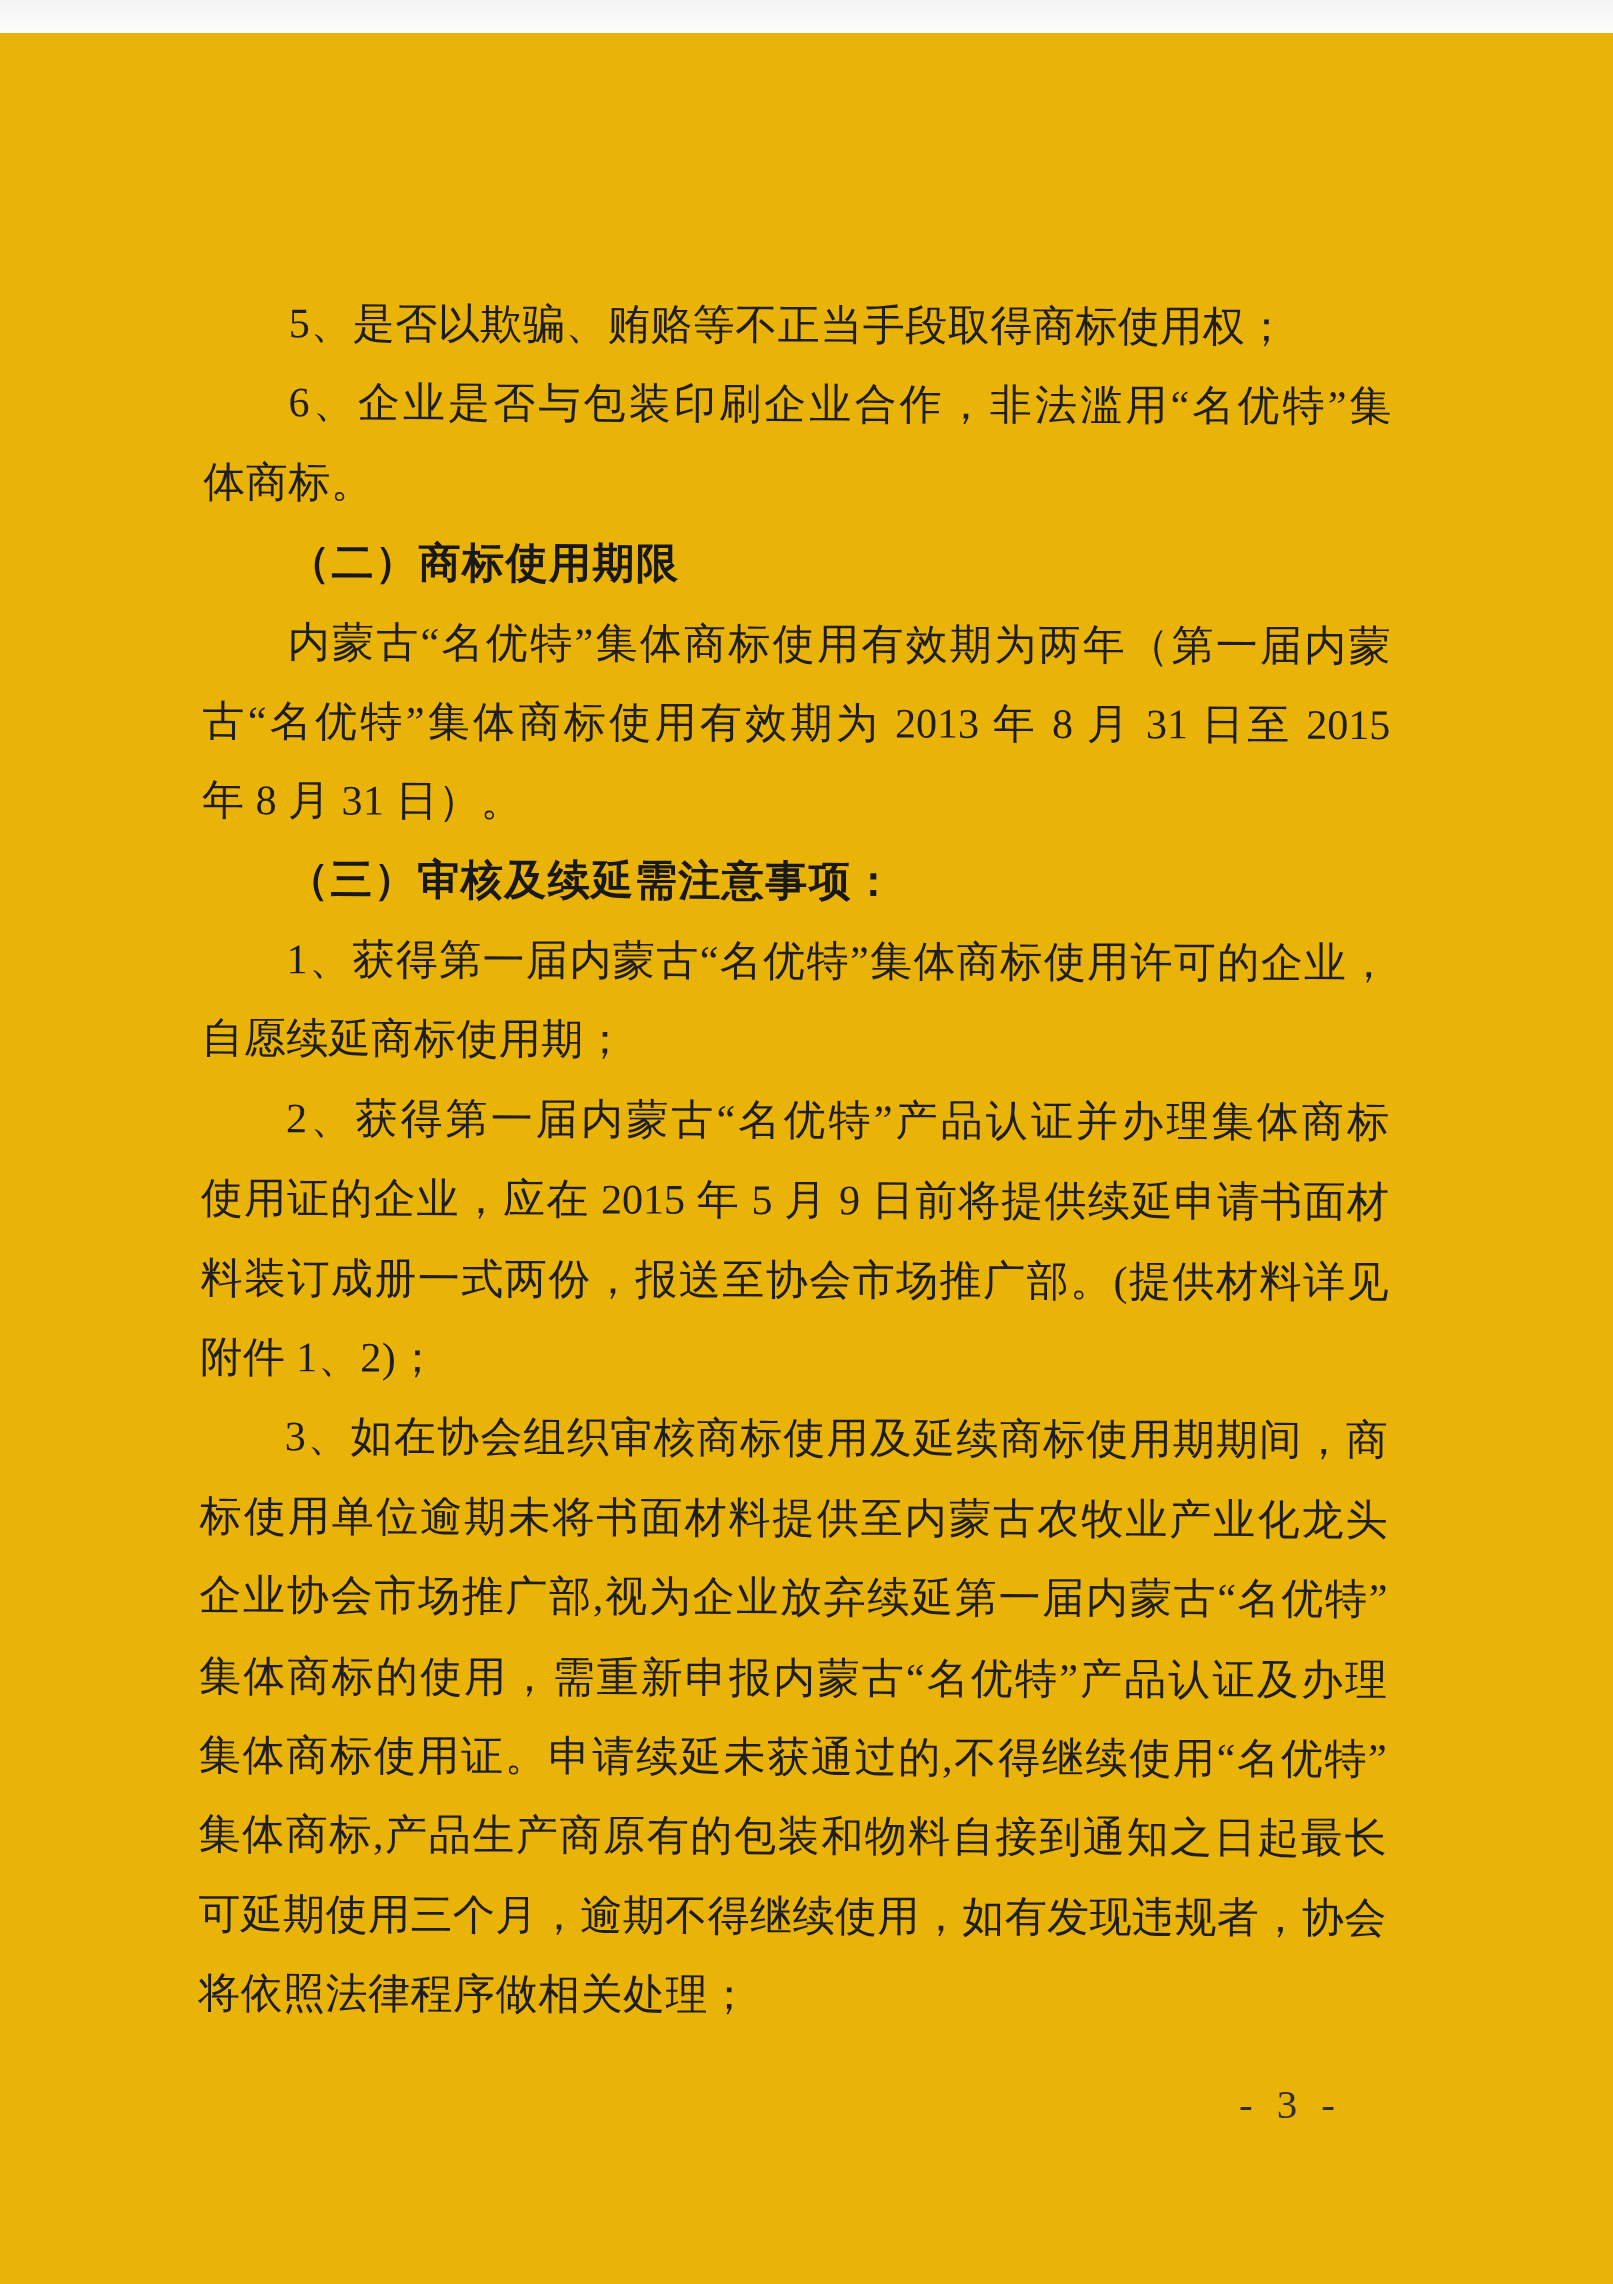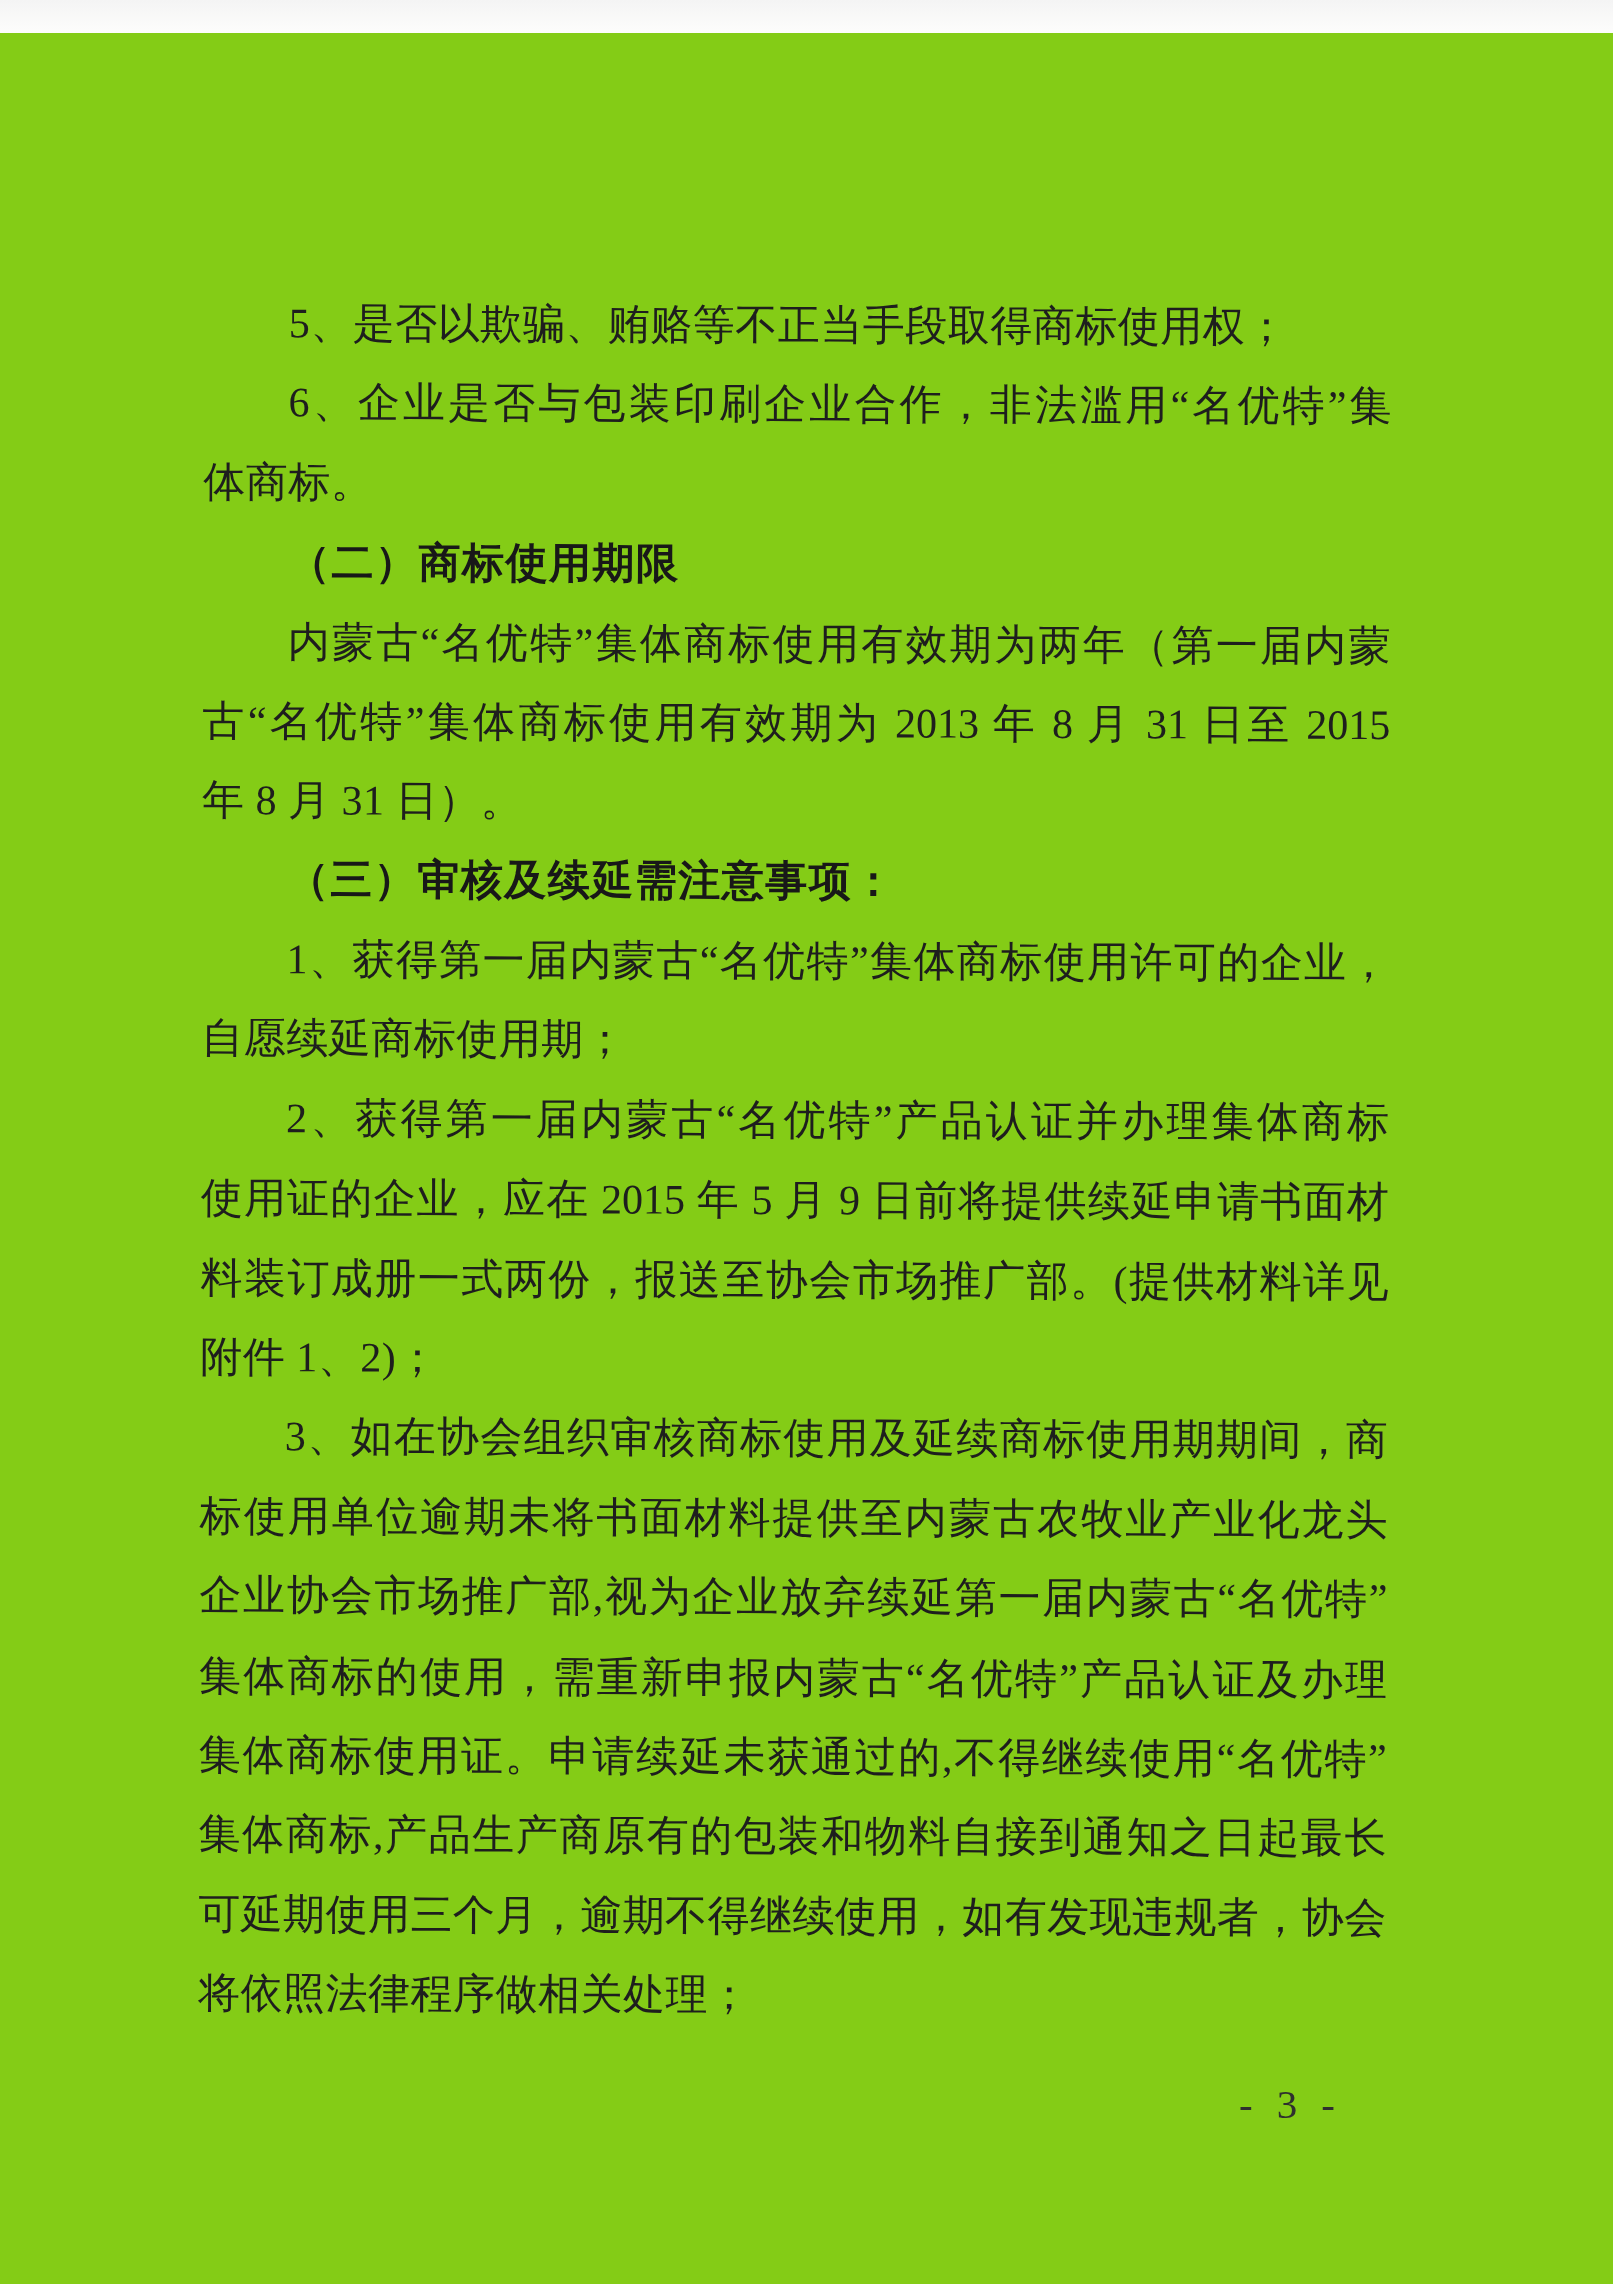--- a/index.html
+++ b/index.html
@@ -4,21 +4,21 @@
 <style>
   html, body {
     margin: 0;
     padding: 0;
     background: #ffffff;
   }
   .page {
     position: relative;
     width: 1613px;
     height: 2285px;
-    background: #84cc16;
+    background: #eab308;
     overflow: hidden;
     font-family: "Liberation Serif", "DejaVu Serif", serif;
   }
   .scan-band {
     position: absolute;
     top: 0; left: 0;
     width: 100%; height: 33px;
     background: linear-gradient(#f4f4f4, #fdfdfc);
   }
   .doc {

